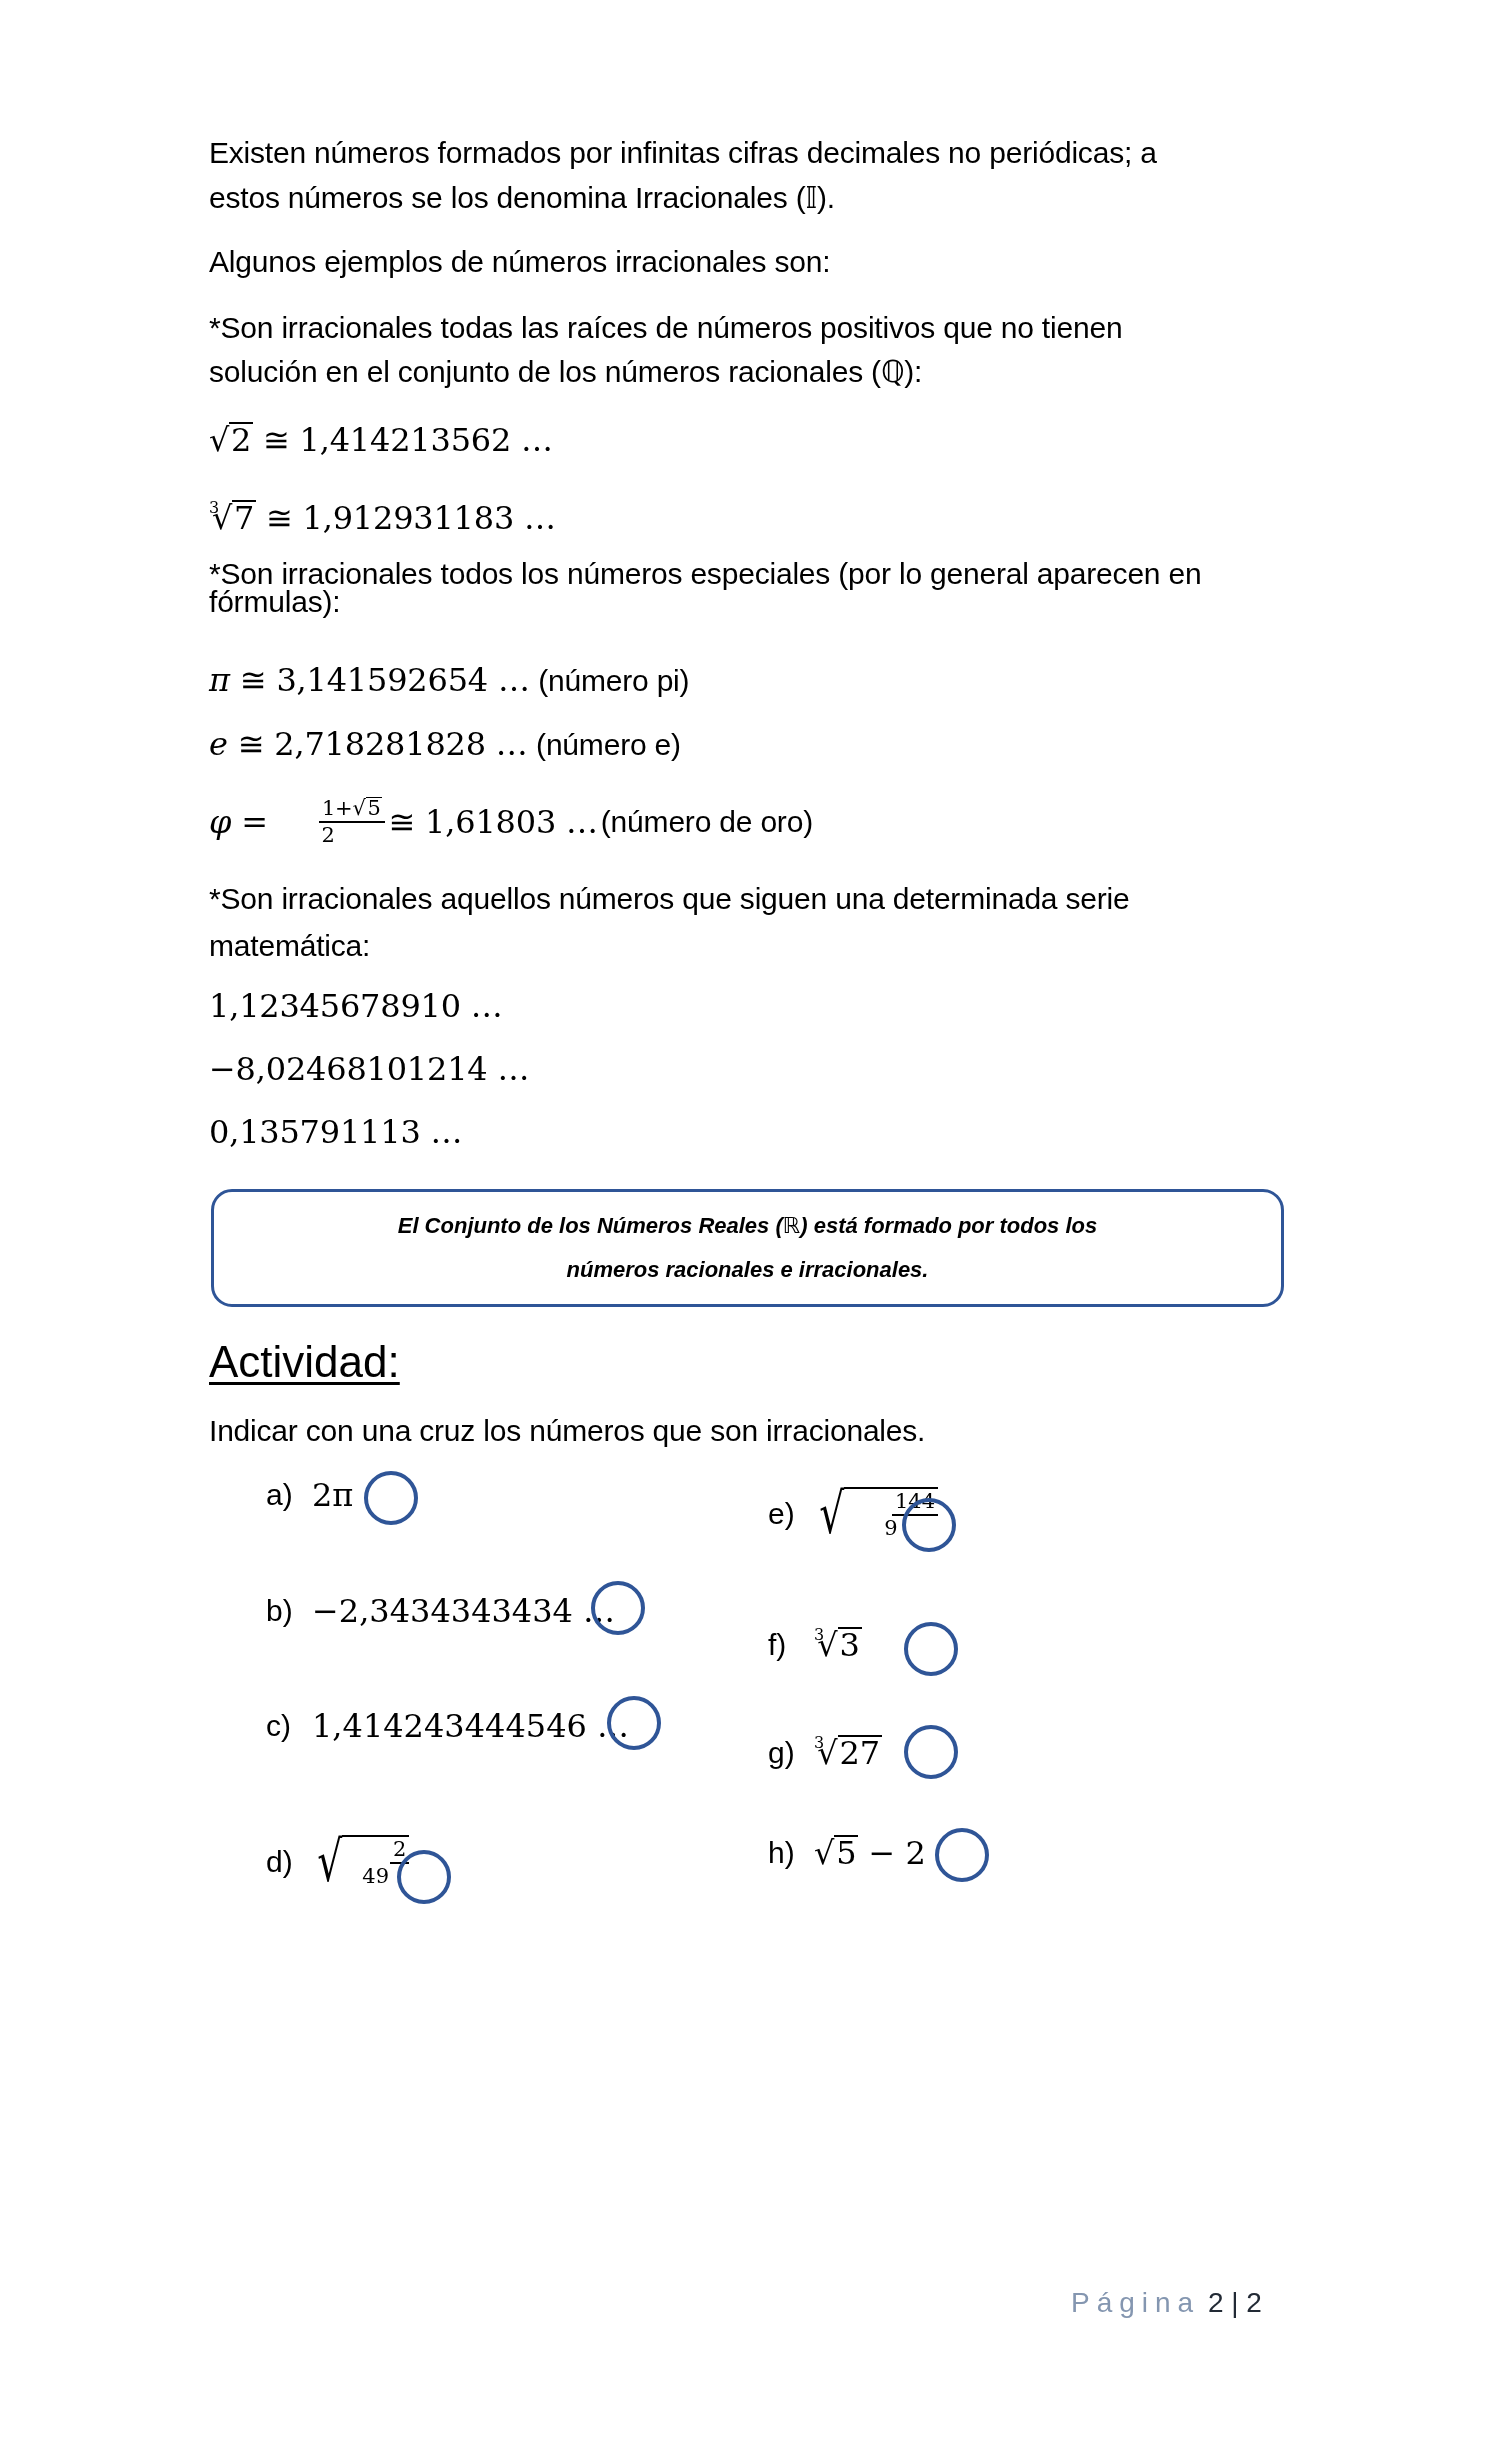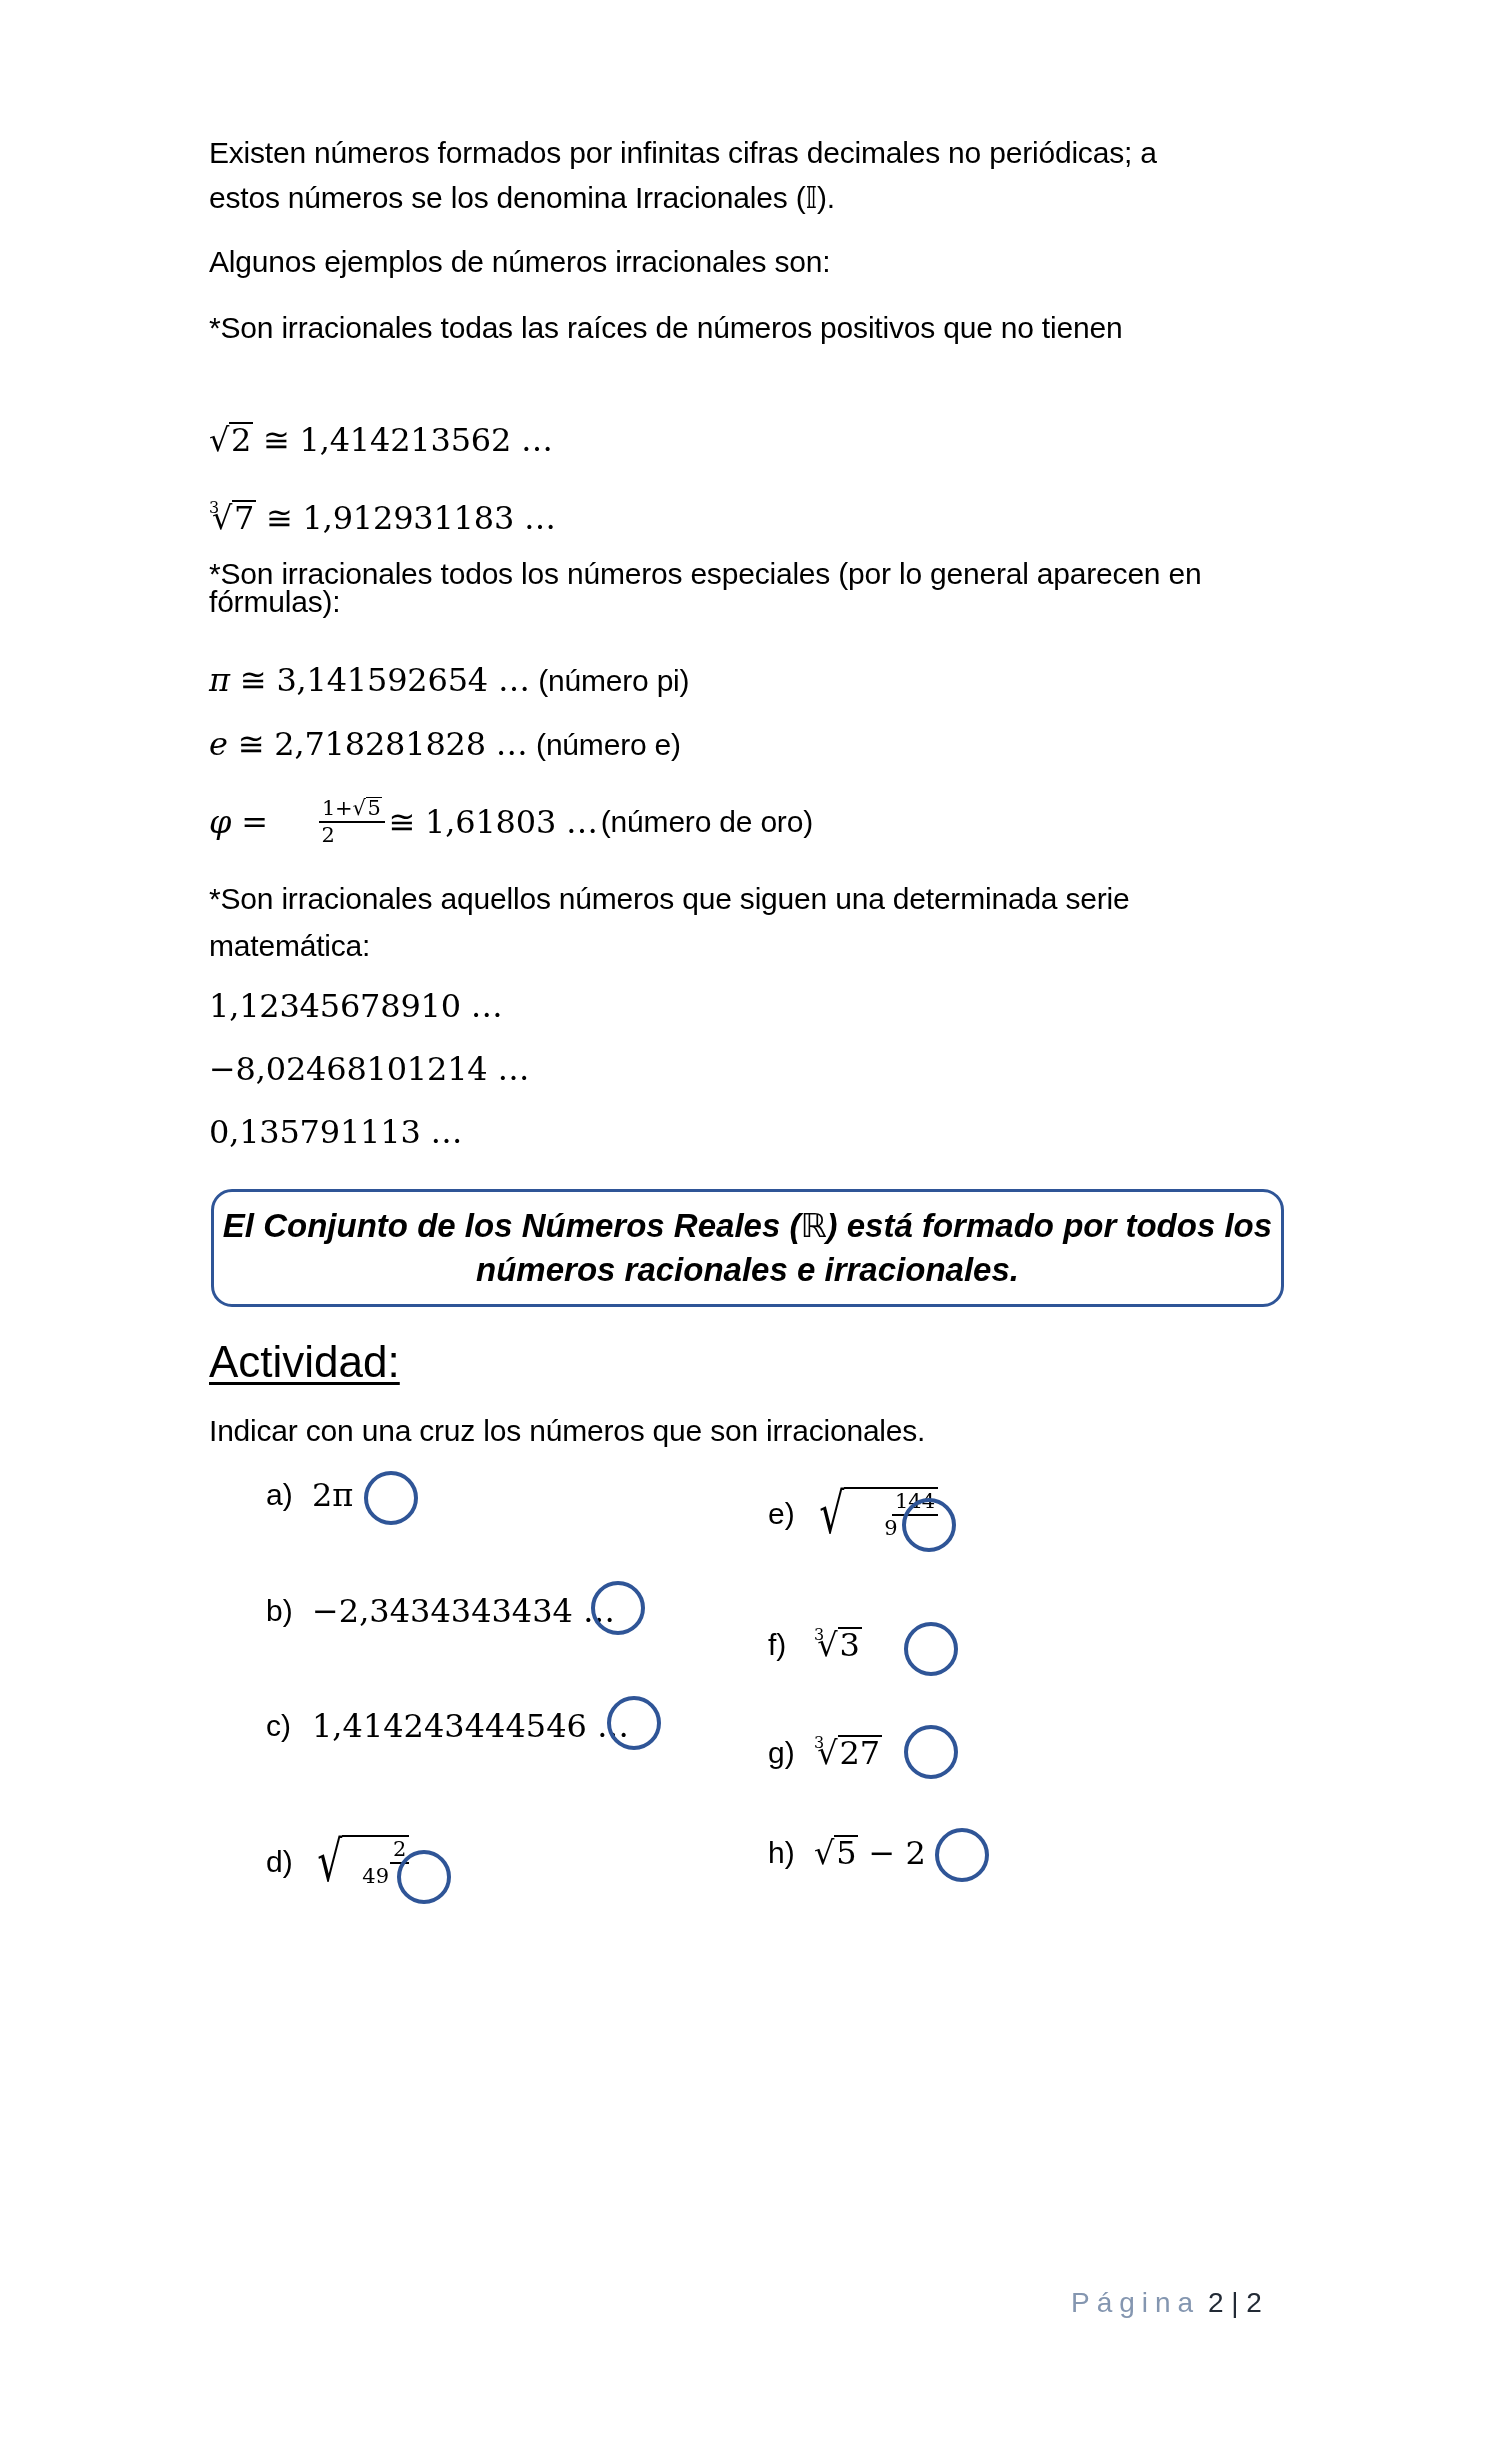--- a/index.html
+++ b/index.html
@@ -17,21 +17,21 @@
   .sqrt .body { display: inline-block; border-top: 2.2px solid #000; padding: 0 1.8px; line-height: 1; }
   .idx { font-size: 16px; vertical-align: 16px; margin-right: -7px; }
   .frac { display: inline-flex; flex-direction: column; align-items: center; vertical-align: middle;
           font-size: 21px; line-height: 24.6px; margin: 0 3.5px; }
   .frac .num { border-bottom: 2.2px solid #000; padding: 0 2.6px; margin-left: 48px; }
   .frac .den { padding: 0 2.6px; }
   .callout { position: absolute; left: 211px; top: 1189px; width: 1073px; height: 118px;
              border: 3.5px solid #2f5597; border-radius: 21px; box-sizing: border-box;
              display: flex; flex-direction: column; justify-content: center; align-items: center; }
   .callout-line { font-family: "Liberation Sans", "DejaVu Sans", sans-serif; font-weight: bold; font-style: italic;
-                  font-size: 33px; line-height: 44px; white-space: nowrap; }
+                  font-size: 22px; line-height: 44px; white-space: nowrap; }
   .callout-line .dsym { font-style: normal; font-weight: normal; }
   .heading { position: absolute; left: 209px; top: 1337px; font-size: 44px; line-height: 49px;
              text-decoration: underline; text-decoration-thickness: 2.6px; text-underline-offset: 5.3px; }
   .item { position: absolute; display: flex; align-items: center; white-space: nowrap; }
   .item .lbl { font-family: "Liberation Sans", "DejaVu Sans", sans-serif; font-size: 30px; width: 46px; }
   .item .expr { font-family: "DejaVu Serif", "Liberation Serif", serif; font-size: 32px; }
   .circle { position: absolute; width: 46px; height: 46px; border: 4.4px solid #2f5597; border-radius: 50%;
             box-sizing: content-box; cursor: pointer; background: transparent; }
   .footer { position: absolute; left: 1071px; top: 2285px; font-size: 28px; line-height: 35px; white-space: nowrap; }
   .footer .pg { color: #8496b0; letter-spacing: 7px; }
@@ -41,20 +41,21 @@
 <body>
 
 <div class="page">
 
   <div class="line txt" style="top:135px">Existen números formados por infinitas cifras decimales no periódicas; a</div>
   <div class="line txt" style="top:180px"><span>estos números se los denomina Irracionales (</span><span class="dsym">𝕀</span><span>).</span></div>
 
   <div class="line txt" style="top:310px">*Son irracionales todas las raíces de números positivos que no tienen</div>
 
   <div class="line txt" style="top:244px">Algunos ejemplos de números irracionales son:</div>
+  <div class="line txt" style="top:354px"><span>solución en el conjunto de los números racionales (</span><span class="dsym">ℚ</span><span>):</span></div>
 
   <div class="line math" style="top:422px">
     <span class="sqrt"><span class="rad">√</span><span class="body">2</span></span>
     <span>≅ 1,414213562 …</span>
   </div>
   <div class="line math" style="top:490px">
     <span class="sqrt"><span class="idx">3</span><span class="rad">√</span><span class="body">7</span></span>
     <span>≅ 1,912931183 …</span>
   </div>
 

